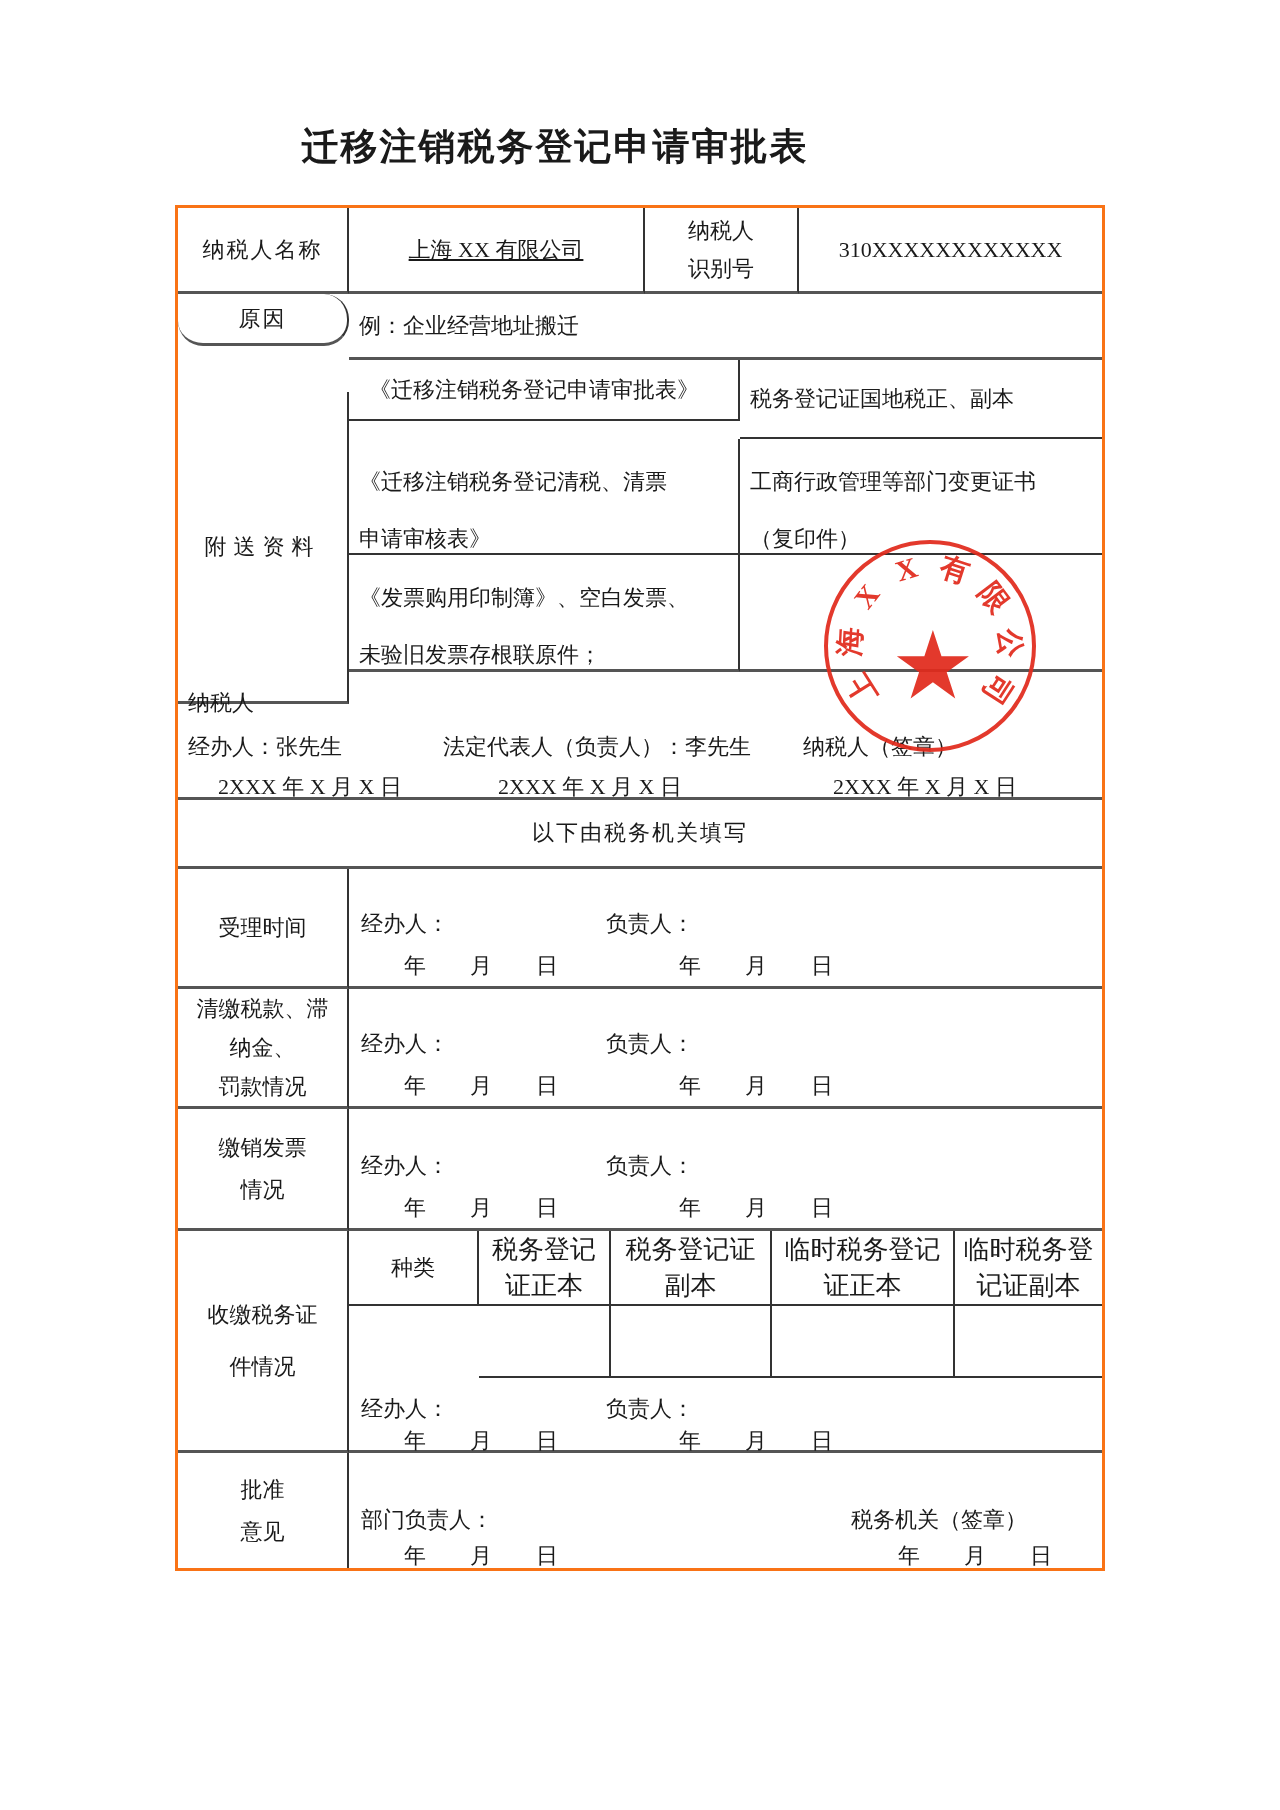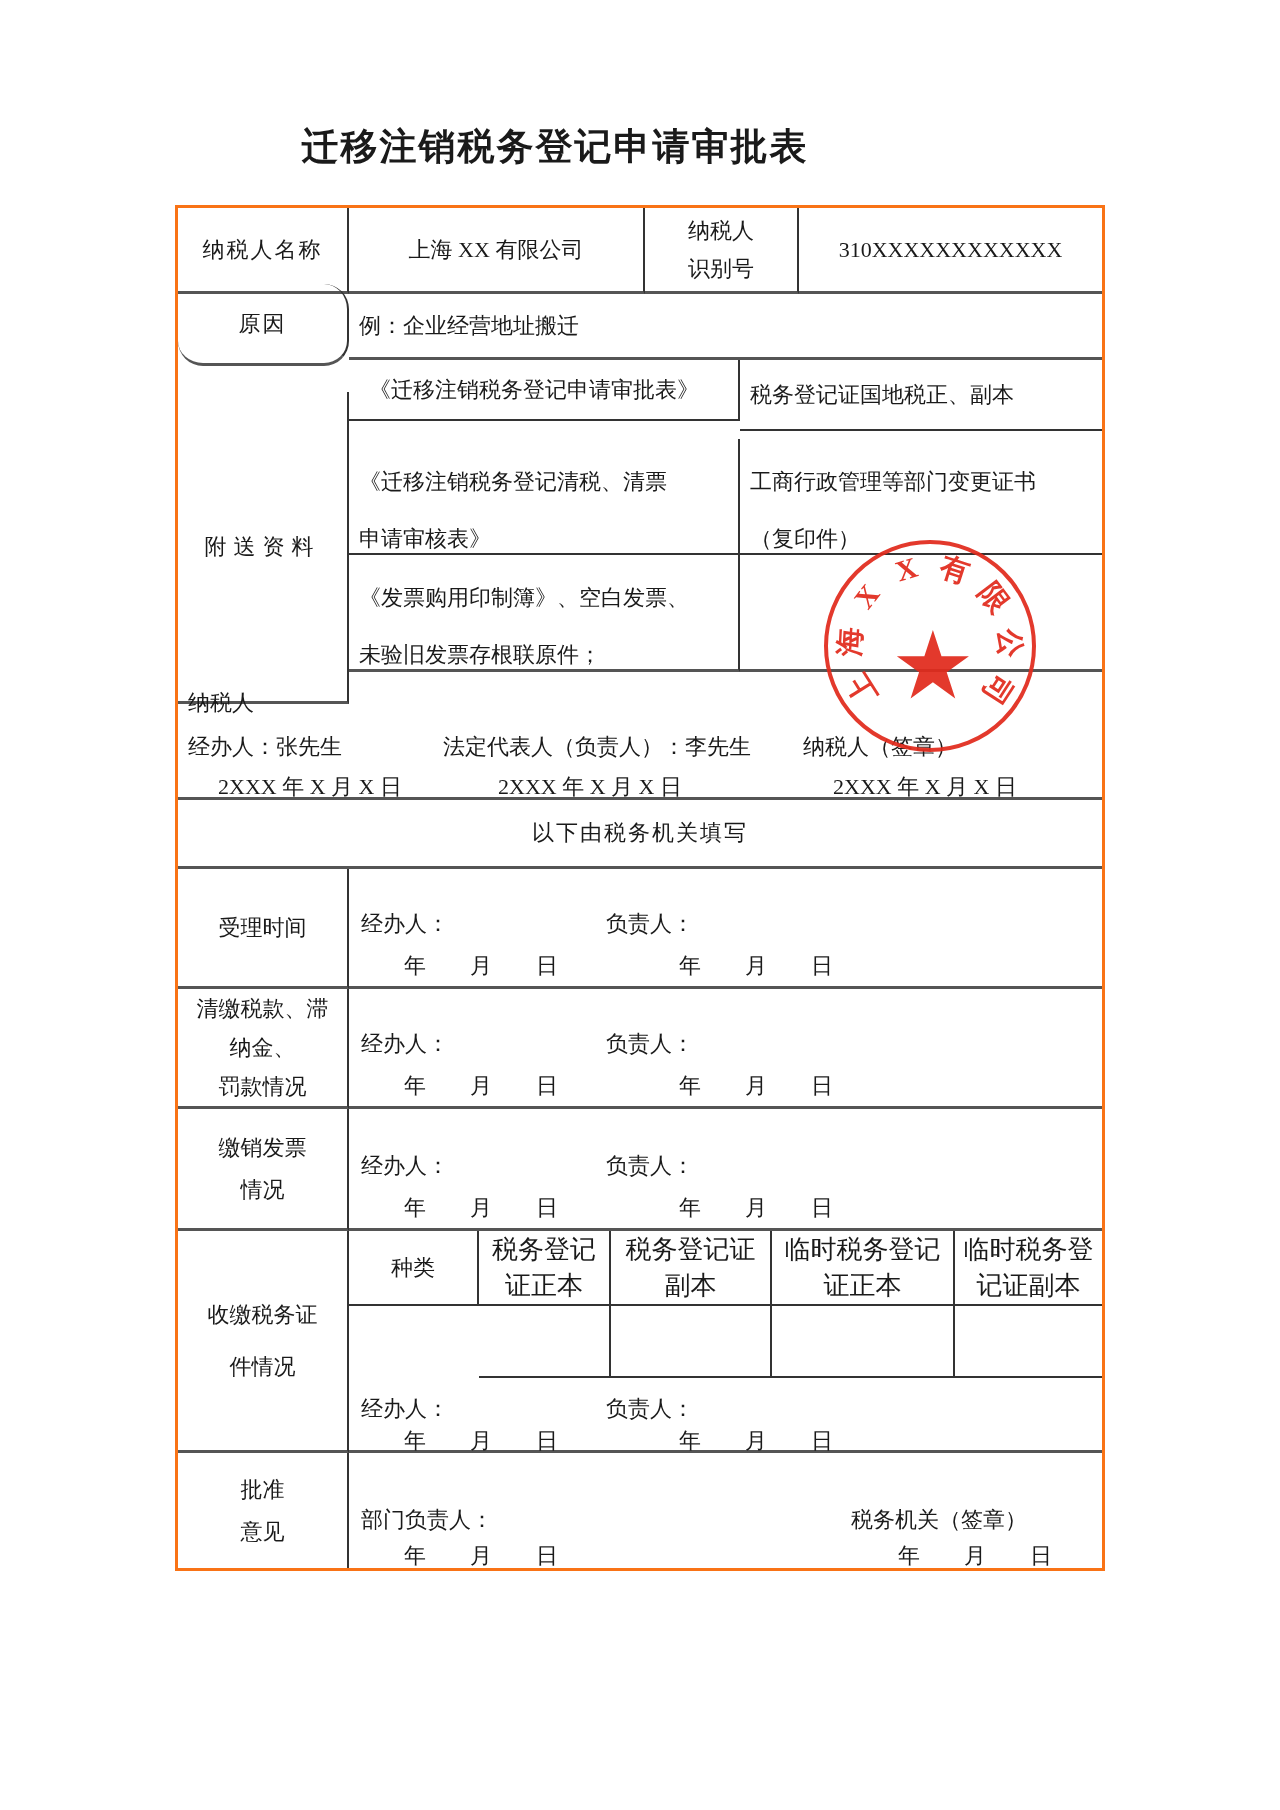--- a/index.html
+++ b/index.html
@@ -54,34 +54,34 @@
   .s7 { transform:translate(-50%,-50%) rotate(123deg)  translateY(-80px); }
 </style>
 </head>
 <body>
 
 <div class="page-title">迁移注销税务登记申请审批表</div>
 
 <div id="form-table">
 
   <div class="c center br bbt ls2" style="left:0;top:0;width:171px;height:86px;">纳税人名称</div>
-  <div class="c center br bbt" style="left:171px;top:0;width:296px;height:86px;">上海 XX 有限公司</div>
+  <div class="c center br bbt" style="left:171px;top:0;width:296px;height:86px;text-decoration:underline;">上海 XX 有限公司</div>
   <div class="c center col br bbt" style="left:467px;top:0;width:154px;height:86px;line-height:38px;">
     <div>纳税人</div>
     <div>识别号</div>
   </div>
   <div class="c center bbt" style="left:621px;top:0;width:303px;height:86px;">310XXXXXXXXXXXX</div>
 
-  <div class="c center br bbt ls2" style="left:0;top:76px;width:171px;height:82px;border-radius:25px;">原因</div>
+  <div class="c center br bbt ls2" style="left:0;top:86px;width:171px;height:52px;border-radius:25px;">原因</div>
   <div class="c bbt padl" style="left:171px;top:86px;width:753px;height:66px;">例：企业经营地址搬迁</div>
 
   <div class="c center br bbt ls6" style="left:0;top:152px;width:171px;height:312px;">附送资料</div>
 
   <div class="c br bb padl" style="left:171px;top:152px;width:391px;height:61px;padding-left:20px;">《迁移注销税务登记申请审批表》</div>
-  <div class="c bb padl" style="left:562px;top:152px;width:362px;height:71px;text-align:center;">税务登记证国地税正、副本</div>
+  <div class="c bb padl" style="left:562px;top:152px;width:362px;height:79px;text-align:center;">税务登记证国地税正、副本</div>
 
   <div class="c br bb twoline" style="left:171px;top:231px;width:391px;height:116px;">
     <div>《迁移注销税务登记清税、清票</div>
     <div>申请审核表》</div>
   </div>
   <div class="c bb twoline" style="left:562px;top:231px;width:362px;height:116px;">
     <div>工商行政管理等部门变更证书</div>
     <div>（复印件）</div>
   </div>
 

